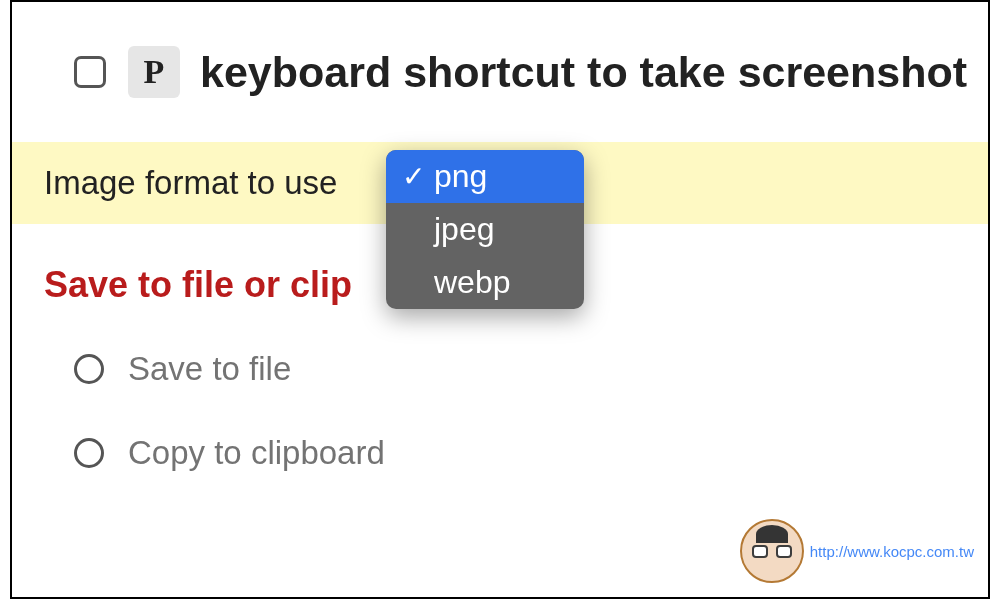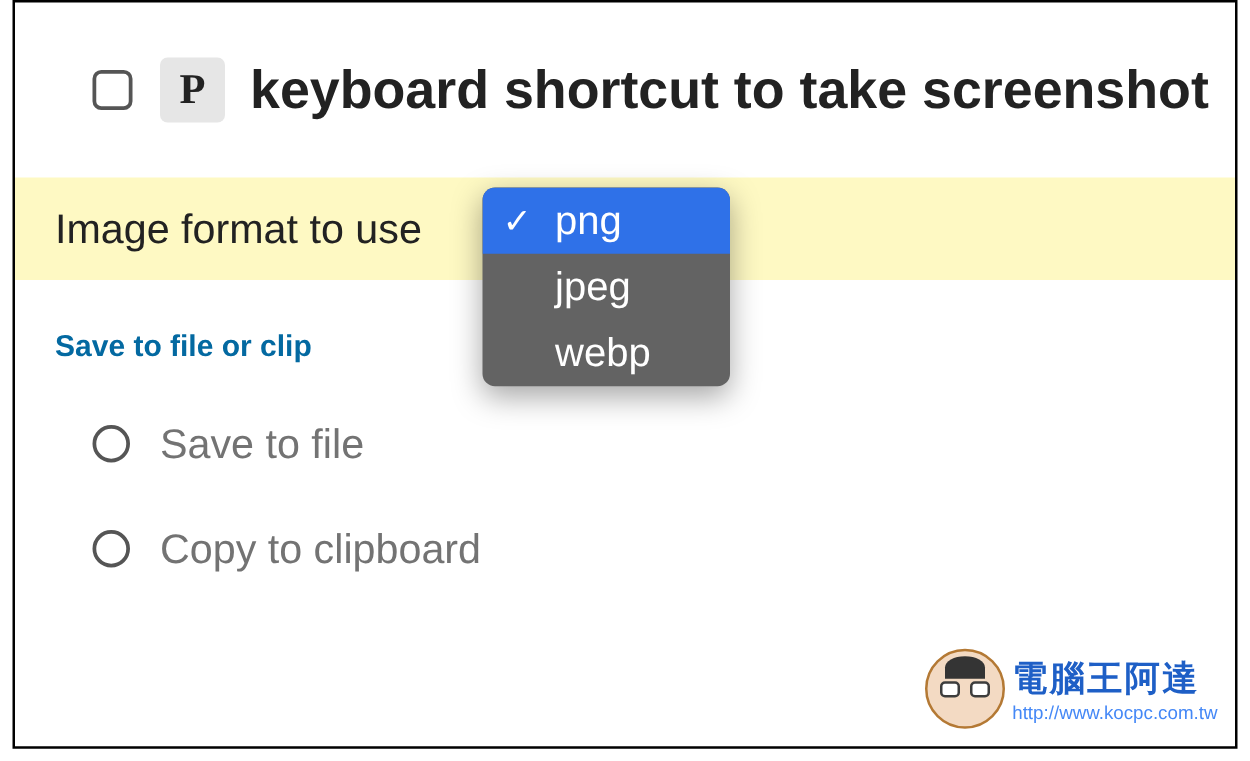--- a/index.html
+++ b/index.html
@@ -98,27 +98,27 @@
     .check-icon {
       width: 30px;
       display: inline-block;
       font-size: 28px;
       color: #fff;
     }
     .dropdown-item:not(.selected) .check-icon {
       visibility: hidden;
     }
     .item-label {
-      margin-left: 12px;
+      margin-left: 2px;
       text-align: center;
     }
     .section-heading {
-      font-size: 24px;
+      font-size: 36px;
       font-weight: 700;
-      color: #0369a1;
+      color: #b91c1c;
       padding: 40px 0 14px 32px;
     }
     .radio-group {
       padding: 30px 0 0 62px;
     }
     .radio-row {
       display: flex;
       align-items: center;
       margin-bottom: 46px;
     }
@@ -242,17 +242,16 @@
 
   <div class="watermark">
     <div class="wm-avatar">
       <div class="wm-hair"></div>
       <div class="wm-glasses">
         <div class="wm-lens"></div>
         <div class="wm-lens"></div>
       </div>
     </div>
     <div class="wm-text">
-      <div class="wm-title">電腦王阿達</div>
       <div class="wm-url">http://www.kocpc.com.tw</div>
     </div>
   </div>
 </div>
 
 </body></html>

